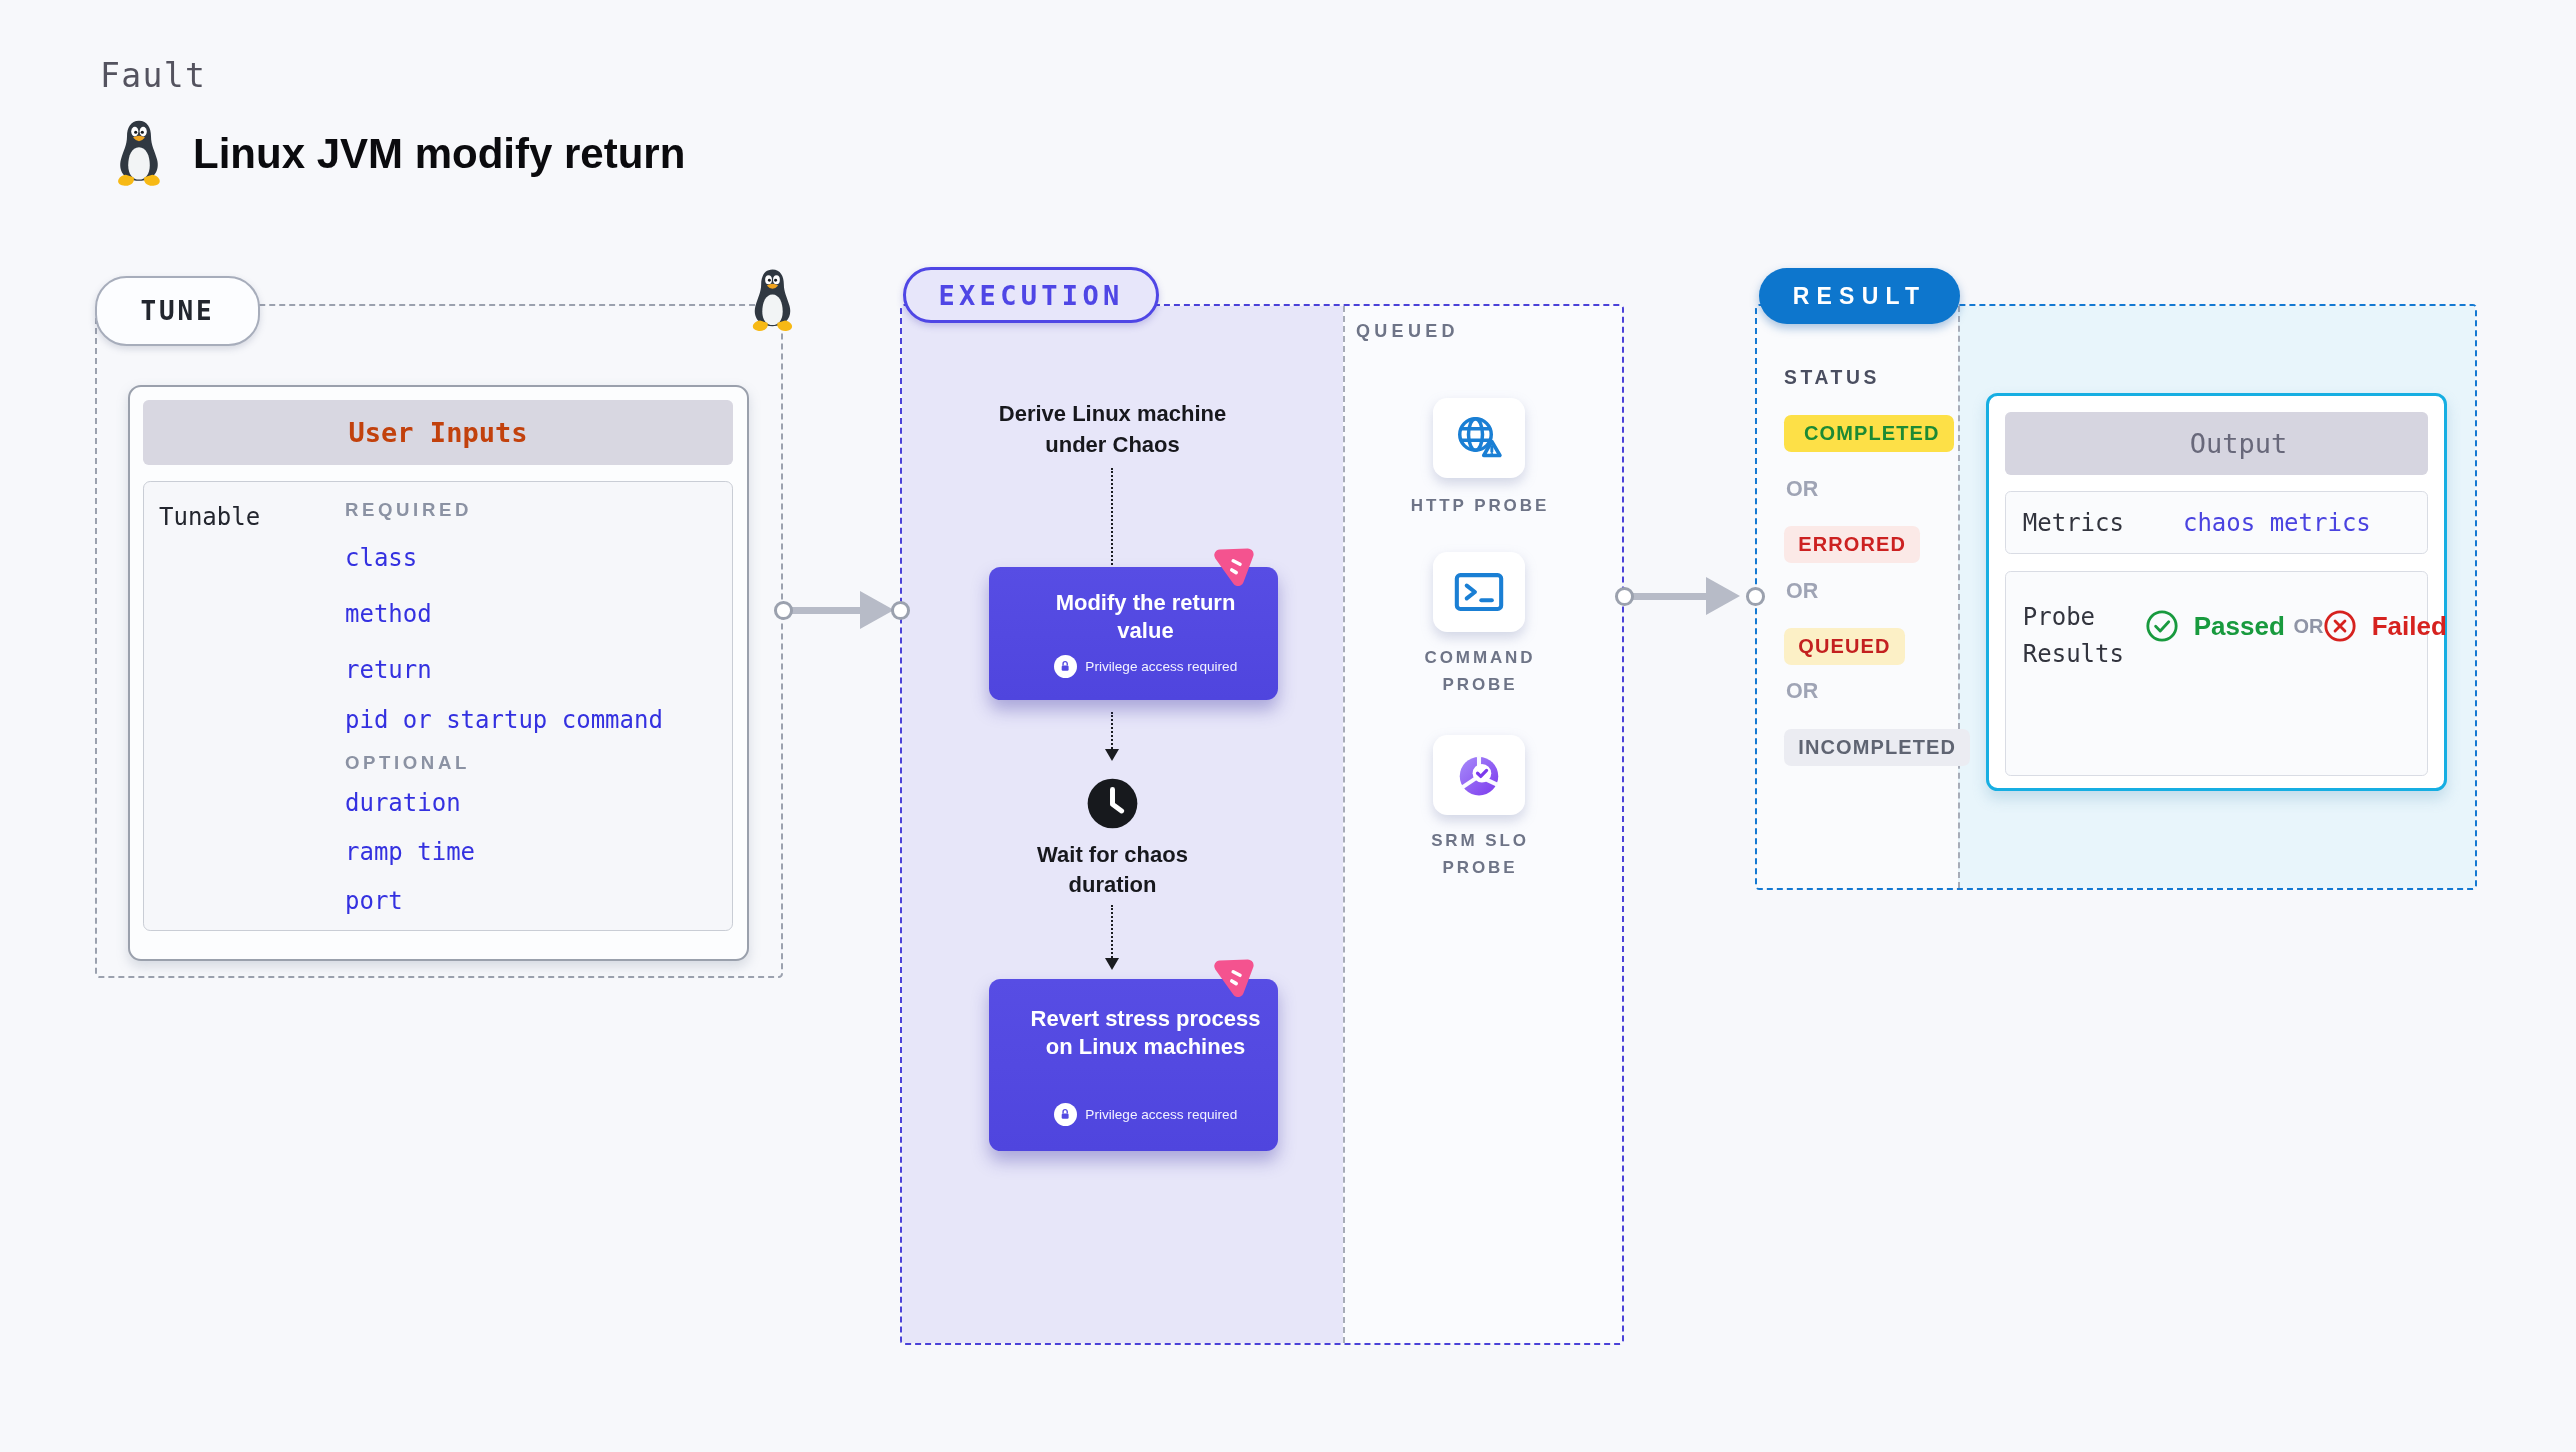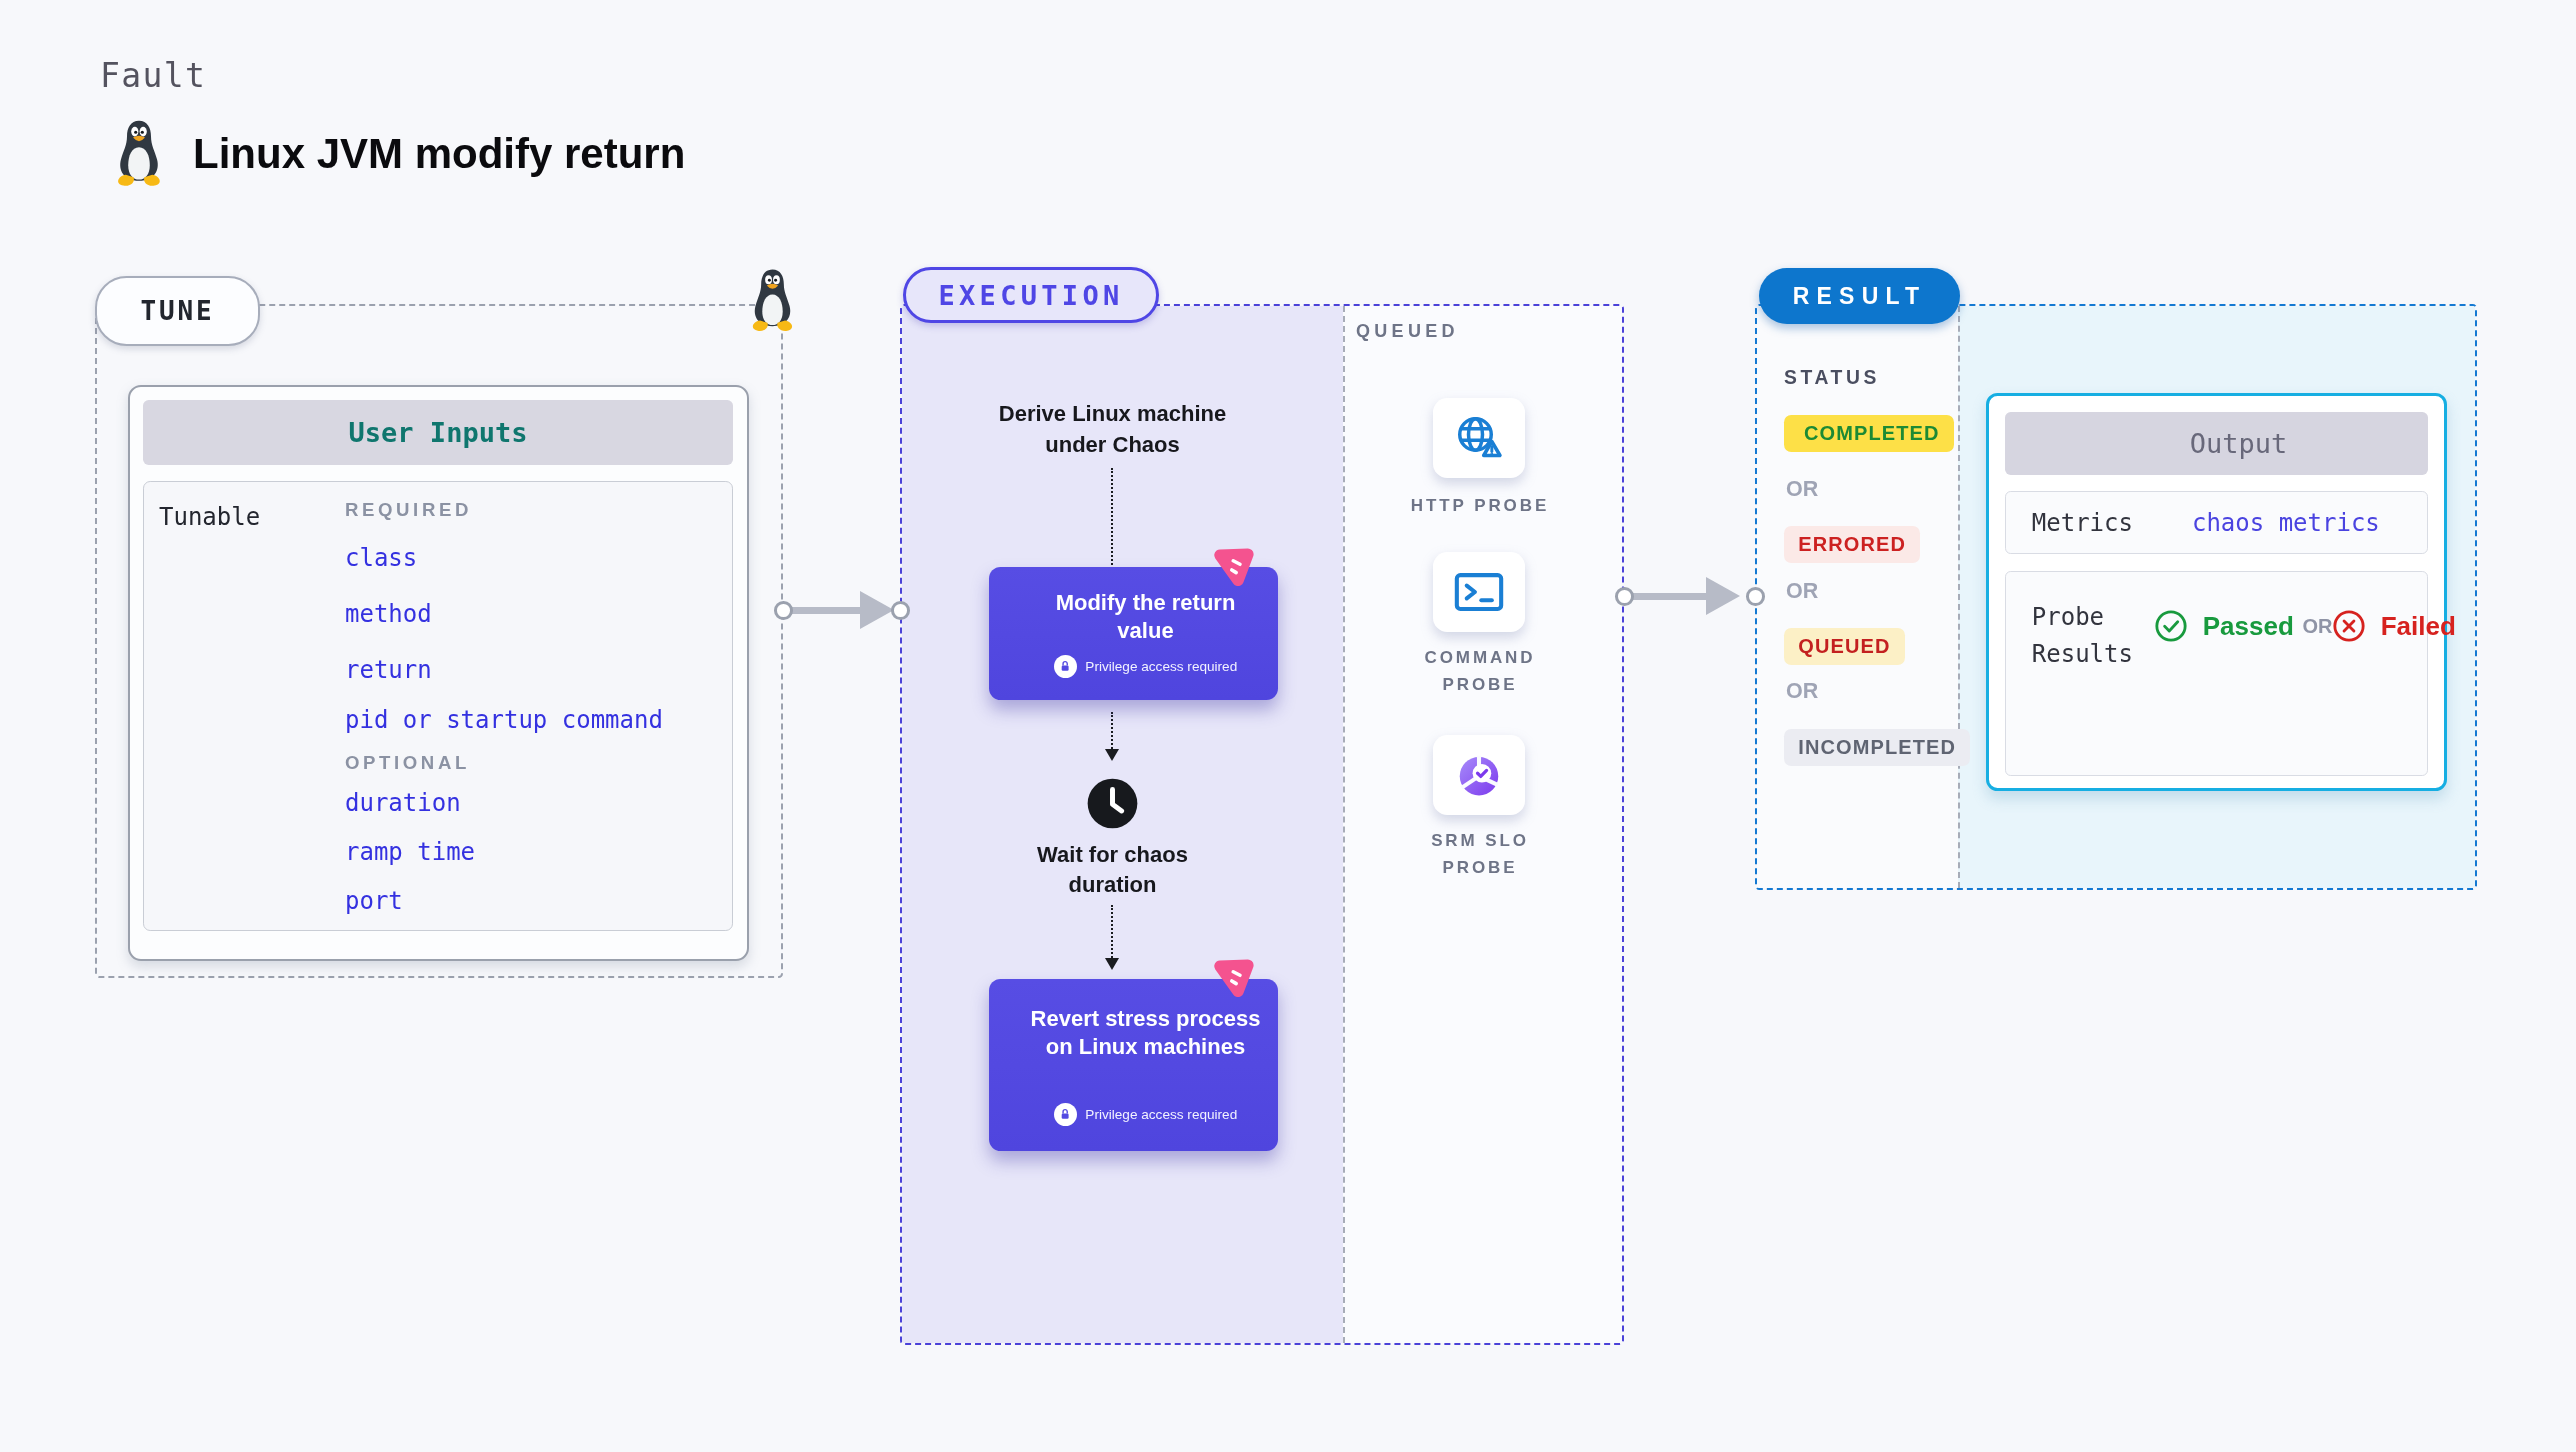--- a/index.html
+++ b/index.html
@@ -28,21 +28,21 @@
         font-size:23px;font-weight:bold;color:#ffffff;letter-spacing:7.2px;}
 
   
   .tune-box{left:95px;top:304px;width:688px;height:674px;border:2.1px dashed #9ba1ae;
         border-radius:4.3px;box-sizing:border-box;}
   .ui-card{left:128px;top:385px;width:621px;height:576px;background:#fcfdfe;
         border:2.9px solid #9aa0ac;border-radius:13px;box-sizing:border-box;
         box-shadow:0 5.7px 11.5px rgba(120,130,155,.25);}
   .ui-header{left:143px;top:400px;width:590px;height:65px;background:#d8d7e1;border-radius:5.7px;
         display:flex;align-items:center;justify-content:center;
-        font-size:27px;font-weight:bold;color:#0f766e;}
+        font-size:27px;font-weight:bold;color:#c2410c;}
   .ui-table{left:143px;top:481px;width:590px;height:450px;background:#f6f7fa;
         border:1.4px solid #c9cdd5;border-radius:7.2px;box-sizing:border-box;}
   .row-label{left:159px;top:503px;font-size:24px;color:#23262e;}
   .req-label{left:345px;top:499px;font-size:18.6px;font-weight:bold;color:#8b92a3;letter-spacing:3.6px;}
   .opt-label{left:345px;top:752px;font-size:18.6px;font-weight:bold;color:#8b92a3;letter-spacing:3.6px;}
   .tune-item{left:345px;font-size:24px;color:#3431e0;}
   .ti0{top:544px;} .ti1{top:600px;} .ti2{top:656px;} .ti3{top:706px;}
   .to0{top:789px;} .to1{top:838px;} .to2{top:887px;}
 
   
@@ -115,21 +115,21 @@
   .or-label{left:1786px;font-size:21.5px;font-weight:bold;color:#9fa4b5;}
   .or1{top:477px;} .or2{top:579px;} .or3{top:679px;}
 
   .output-card{left:1986px;top:393px;width:461px;height:398px;background:#ffffff;
         border:3.6px solid #16aee2;border-radius:11.5px;box-sizing:border-box;
         box-shadow:0 7.2px 14.3px rgba(110,165,200,.3);padding:15.8px;display:flex;
         flex-direction:column;gap:16.5px;}
   .output-header{height:63px;background:#d6d5e0;border-radius:5.7px;flex:none;display:flex;
         align-items:center;justify-content:center;font-size:27px;color:#68687a;padding-left:44px;}
   .output-row{background:#fafbfd;border:1.4px solid #d9dce4;border-radius:5.7px;box-sizing:border-box;
-        display:flex;align-items:center;padding:0 26px;flex:none;}
+        display:flex;align-items:center;padding:0 17px;flex:none;}
   .metrics-row{height:63px;}
   .probe-row{height:205px;align-items:flex-start;padding-top:27px;}
   .metrics-label{font-size:24px;color:#32343e;}
   .metrics-value{font-size:24px;color:#4a43e0;margin-left:59px;}
   .probe-results-label{font-size:24px;color:#32343e;line-height:37px;width:129px;}
   .verdict-col{margin-left:21.5px;display:flex;flex-direction:row;}
   .verdict-row{display:flex;align-items:center;gap:14.3px;}
   .verdict-row svg{width:34px;height:34px;}
   .passed-text{font-size:26px;font-weight:bold;color:#189a3e;}
   .failed-text{font-size:26px;font-weight:bold;color:#d6221f;}

